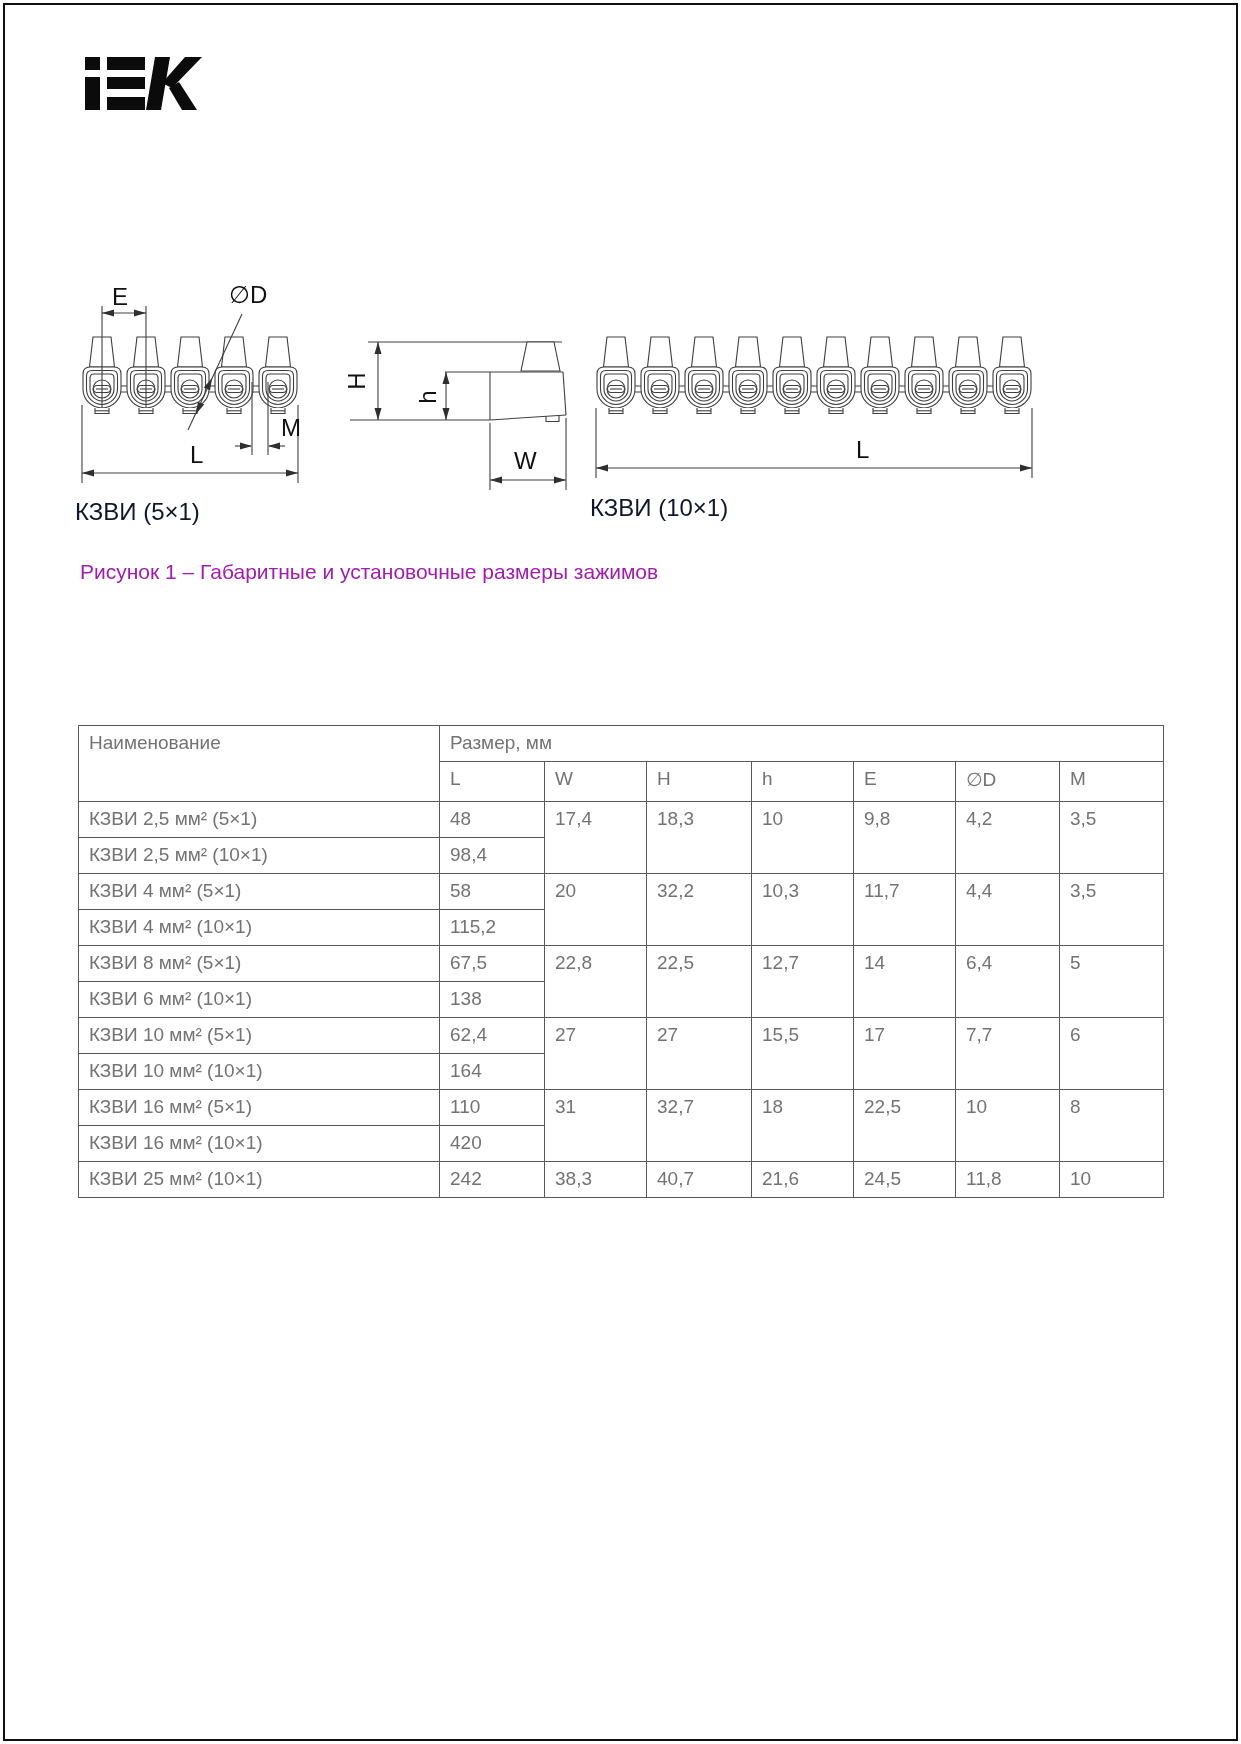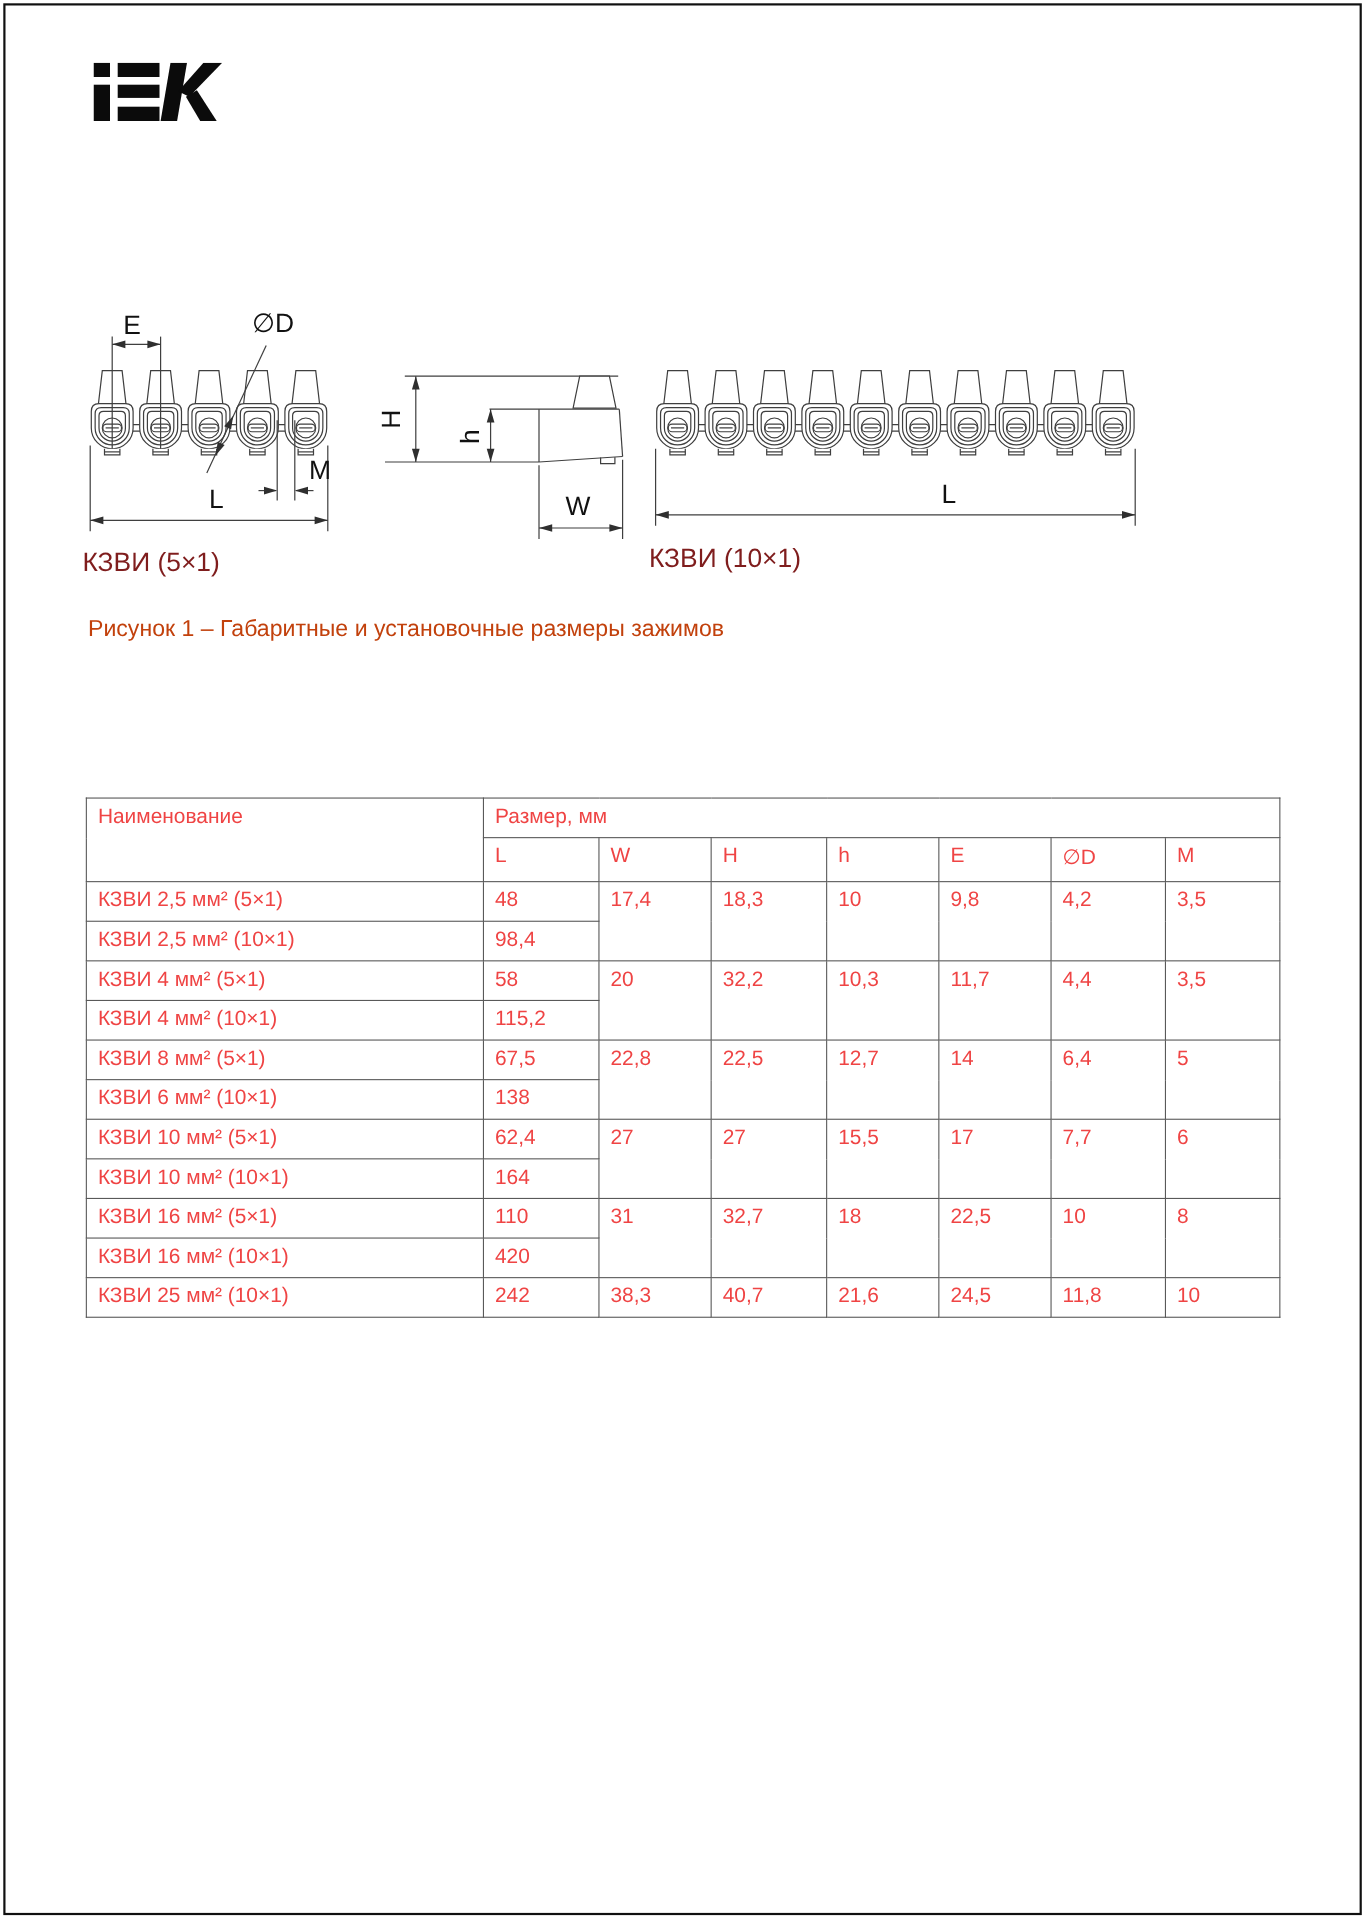--- a/index.html
+++ b/index.html
@@ -9,25 +9,25 @@
     overflow:hidden;margin:0 auto;
   }
   .page-frame{position:absolute;inset:3px;border:2px solid #101010;pointer-events:none;}
   .logo{position:absolute;left:85px;top:57px;width:120px;height:53px;}
   .fig{position:absolute;}
   .fig line,.fig path,.fig circle,.fig rect{stroke:#3f3f3f;stroke-width:1.1;fill:none;}
   .fig .wfill{fill:#ffffff;}
   .fig polygon{fill:#2f2f2f;stroke:none;}
   .dim-label{position:absolute;font-size:24px;color:#111;white-space:nowrap;line-height:1;}
   .rot{width:28px;height:28px;display:flex;align-items:center;justify-content:center;transform:rotate(-90deg);}
-  .view-label{position:absolute;font-size:24px;color:#7f1d1d;white-space:nowrap;}
-  .caption{position:absolute;left:80px;top:560px;font-size:21px;color:#c2410c;white-space:nowrap;}
+  .view-label{position:absolute;font-size:24px;color:#0f172a;white-space:nowrap;}
+  .caption{position:absolute;left:80px;top:560px;font-size:21px;color:#a21caf;white-space:nowrap;}
   table.dims{
     position:absolute;left:78px;top:725px;width:1085px;border-collapse:collapse;
-    table-layout:fixed;font-size:19px;color:#ef4444;padding-left:24px;
+    table-layout:fixed;font-size:19px;color:#737373;padding-left:24px;
   }
   table.dims td{
     border:1px solid #595959;padding:6px 6px 4px 10px;vertical-align:top;
     overflow:hidden;white-space:nowrap;
   }
   tr.h1{height:36px;} tr.h2{height:40px;} tr.dr{height:36px;}
 </style>
 </head>
 <body>
 

